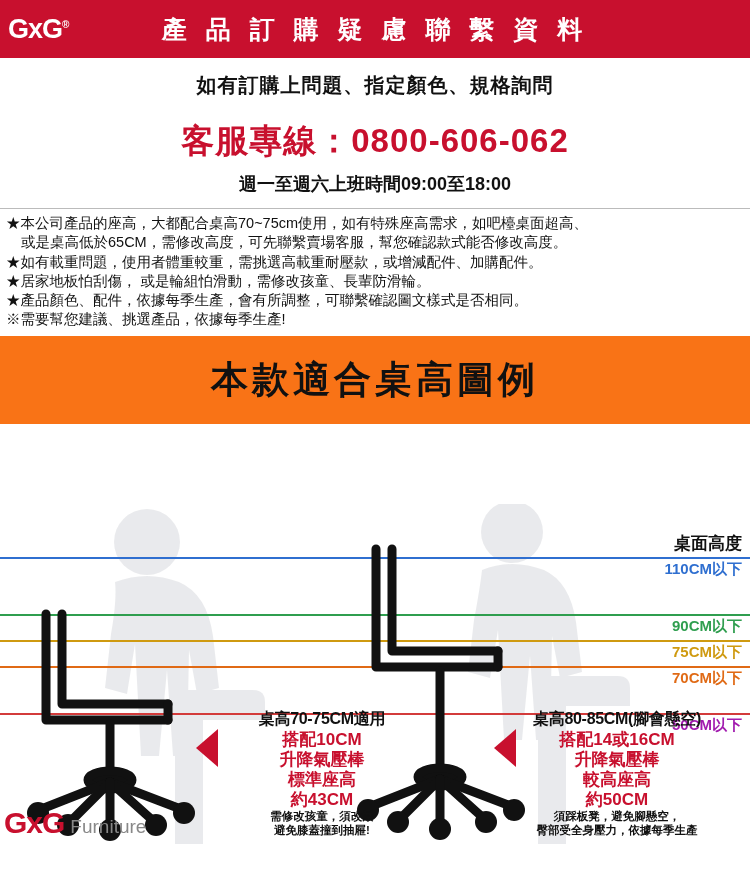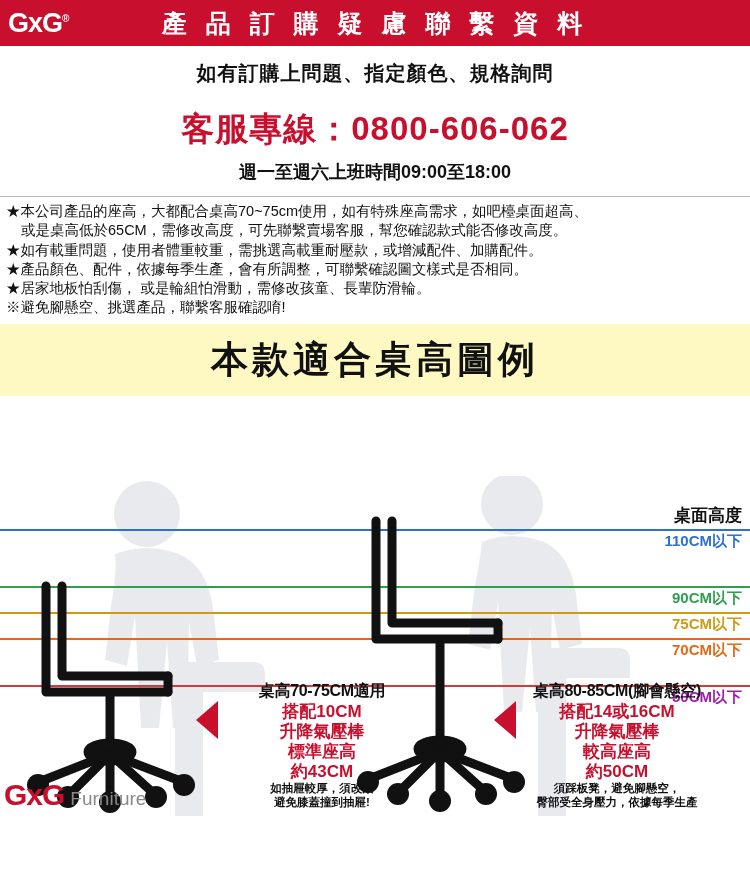--- a/index.html
+++ b/index.html
@@ -7,21 +7,21 @@
   body {
     width:750px; height:877px;
     font-family:"Liberation Sans", sans-serif;
     background:#ffffff;
     overflow:hidden;
     position:relative;
   }
 
   
   .header {
-    height:46px;
+    height:58px;
     background:#c8102e;
     display:flex;
     align-items:center;
     position:relative;
   }
   .logo-gxg {
     color:#ffffff;
     font-weight:bold;
     font-size:27px;
     padding-left:8px;
@@ -81,22 +81,22 @@
     color:#111;
     line-height:1.33;
     letter-spacing:0px;
     white-space:nowrap;
   }
   .note.indent { padding-left:15px; }
 
   
   .banner {
     margin-top:6px;
-    height:72px;
-    background:#fef9c3;
+    height:88px;
+    background:#f97316;
     display:flex;
     align-items:center;
     justify-content:center;
   }
   .banner-text {
     font-size:37px;
     font-weight:bold;
     color:#111;
     letter-spacing:4px;
   }
@@ -209,23 +209,23 @@
 <div class="intro">
   <div class="intro-line1">如有訂購上問題、指定顏色、規格詢問</div>
   <div class="hotline">客服專線：0800-606-062</div>
   <div class="hours">週一至週六上班時間09:00至18:00</div>
 </div>
 
 <div class="notes">
   <div class="note">★本公司產品的座高，大都配合桌高70~75cm使用，如有特殊座高需求，如吧檯桌面超高、</div>
   <div class="note indent">或是桌高低於65CM，需修改高度，可先聯繫賣場客服，幫您確認款式能否修改高度。</div>
   <div class="note">★如有載重問題，使用者體重較重，需挑選高載重耐壓款，或增減配件、加購配件。</div>
+  <div class="note">★居家地板怕刮傷， 或是輪組怕滑動，需修改孩童、長輩防滑輪。</div>
   <div class="note">★產品顏色、配件，依據每季生產，會有所調整，可聯繫確認圖文樣式是否相同。</div>
-  <div class="note">★居家地板怕刮傷， 或是輪組怕滑動，需修改孩童、長輩防滑輪。</div>
-  <div class="note">※避免腳懸空、挑選產品，聯繫客服確認唷!</div>
+  <div class="note">※需要幫您建議、挑選產品，依據每季生產!</div>
 </div>
 
 <div class="banner">
   <div class="banner-text">本款適合桌高圖例</div>
 </div>
 
 <div class="illus">
 
   <svg class="silhouette sil-left" width="230" height="340" viewBox="0 0 230 340">
     <g fill="#b9bcc4">
@@ -311,21 +311,21 @@
     </g>
   </svg>
 
   <div class="arrow" style="left:196px; top:305px;"></div>
   <div class="callout" style="left:222px; top:285px;">
     <div class="c-top">桌高70-75CM適用</div>
     <div class="c-main">搭配10CM</div>
     <div class="c-main">升降氣壓棒</div>
     <div class="c-main">標準座高</div>
     <div class="c-main">約43CM</div>
-    <div class="c-small">如抽屜較厚，須改矮</div>
+    <div class="c-small">需修改孩童，須改矮</div>
     <div class="c-small">避免膝蓋撞到抽屜!</div>
   </div>
 
   <div class="arrow" style="left:494px; top:305px;"></div>
   <div class="callout" style="left:507px; top:285px; width:220px;">
     <div class="c-top">桌高80-85CM(腳會懸空)</div>
     <div class="c-main">搭配14或16CM</div>
     <div class="c-main">升降氣壓棒</div>
     <div class="c-main">較高座高</div>
     <div class="c-main">約50CM</div>

